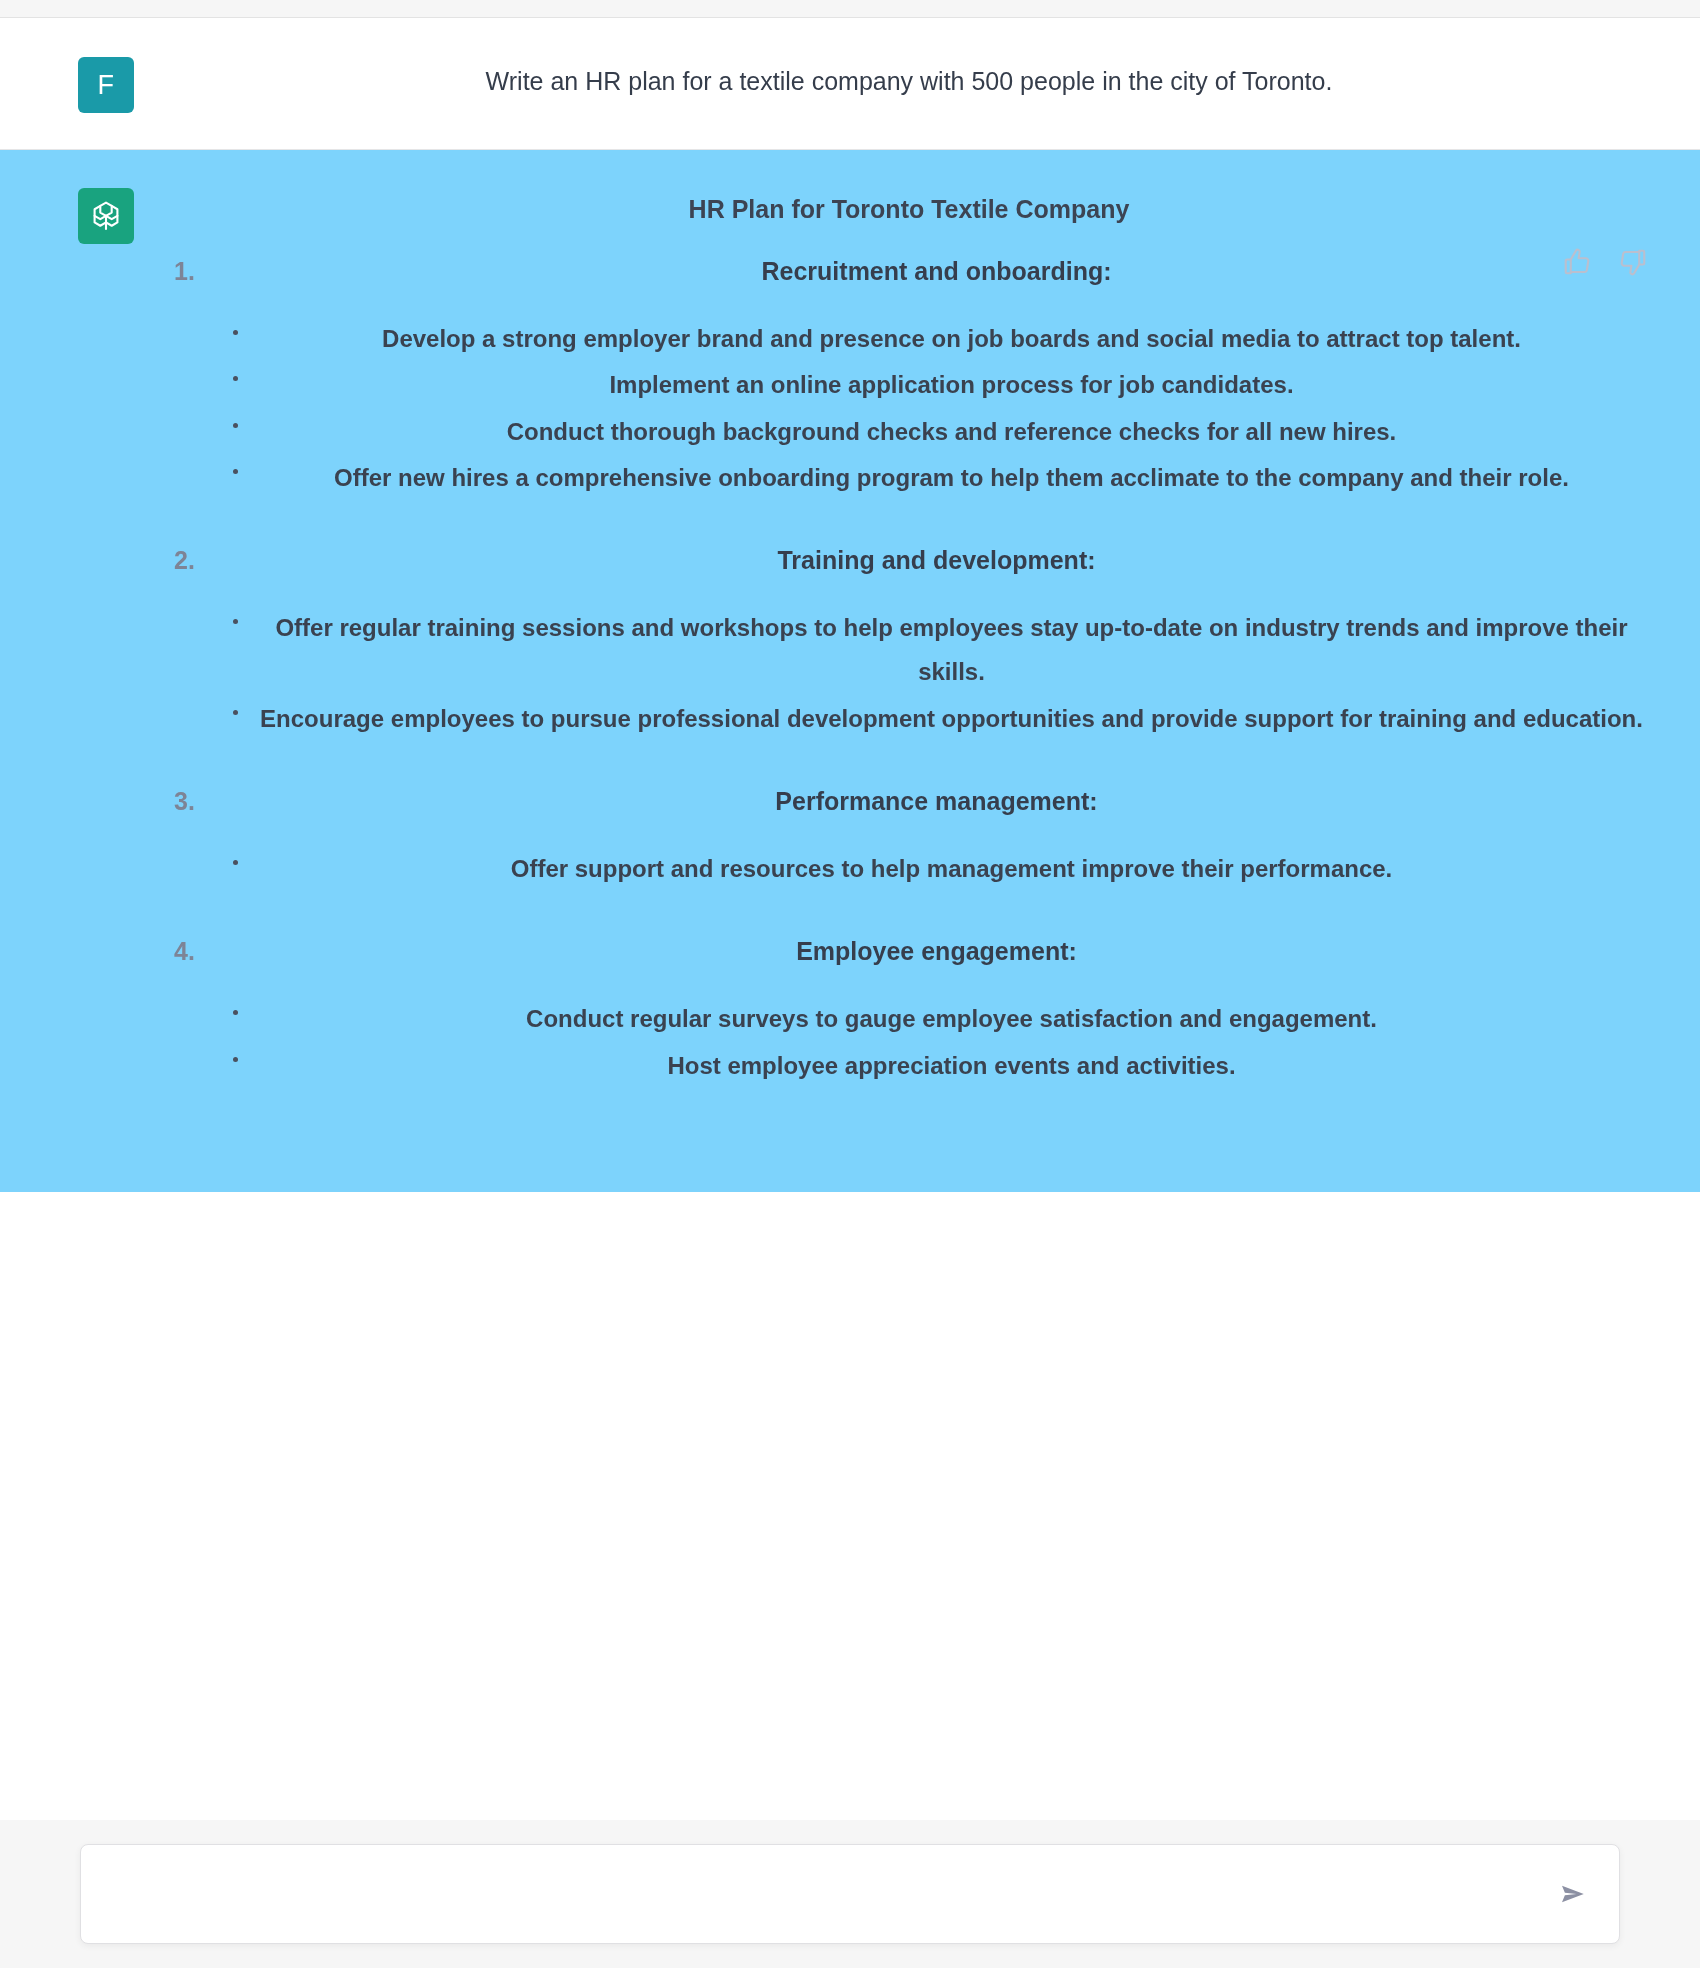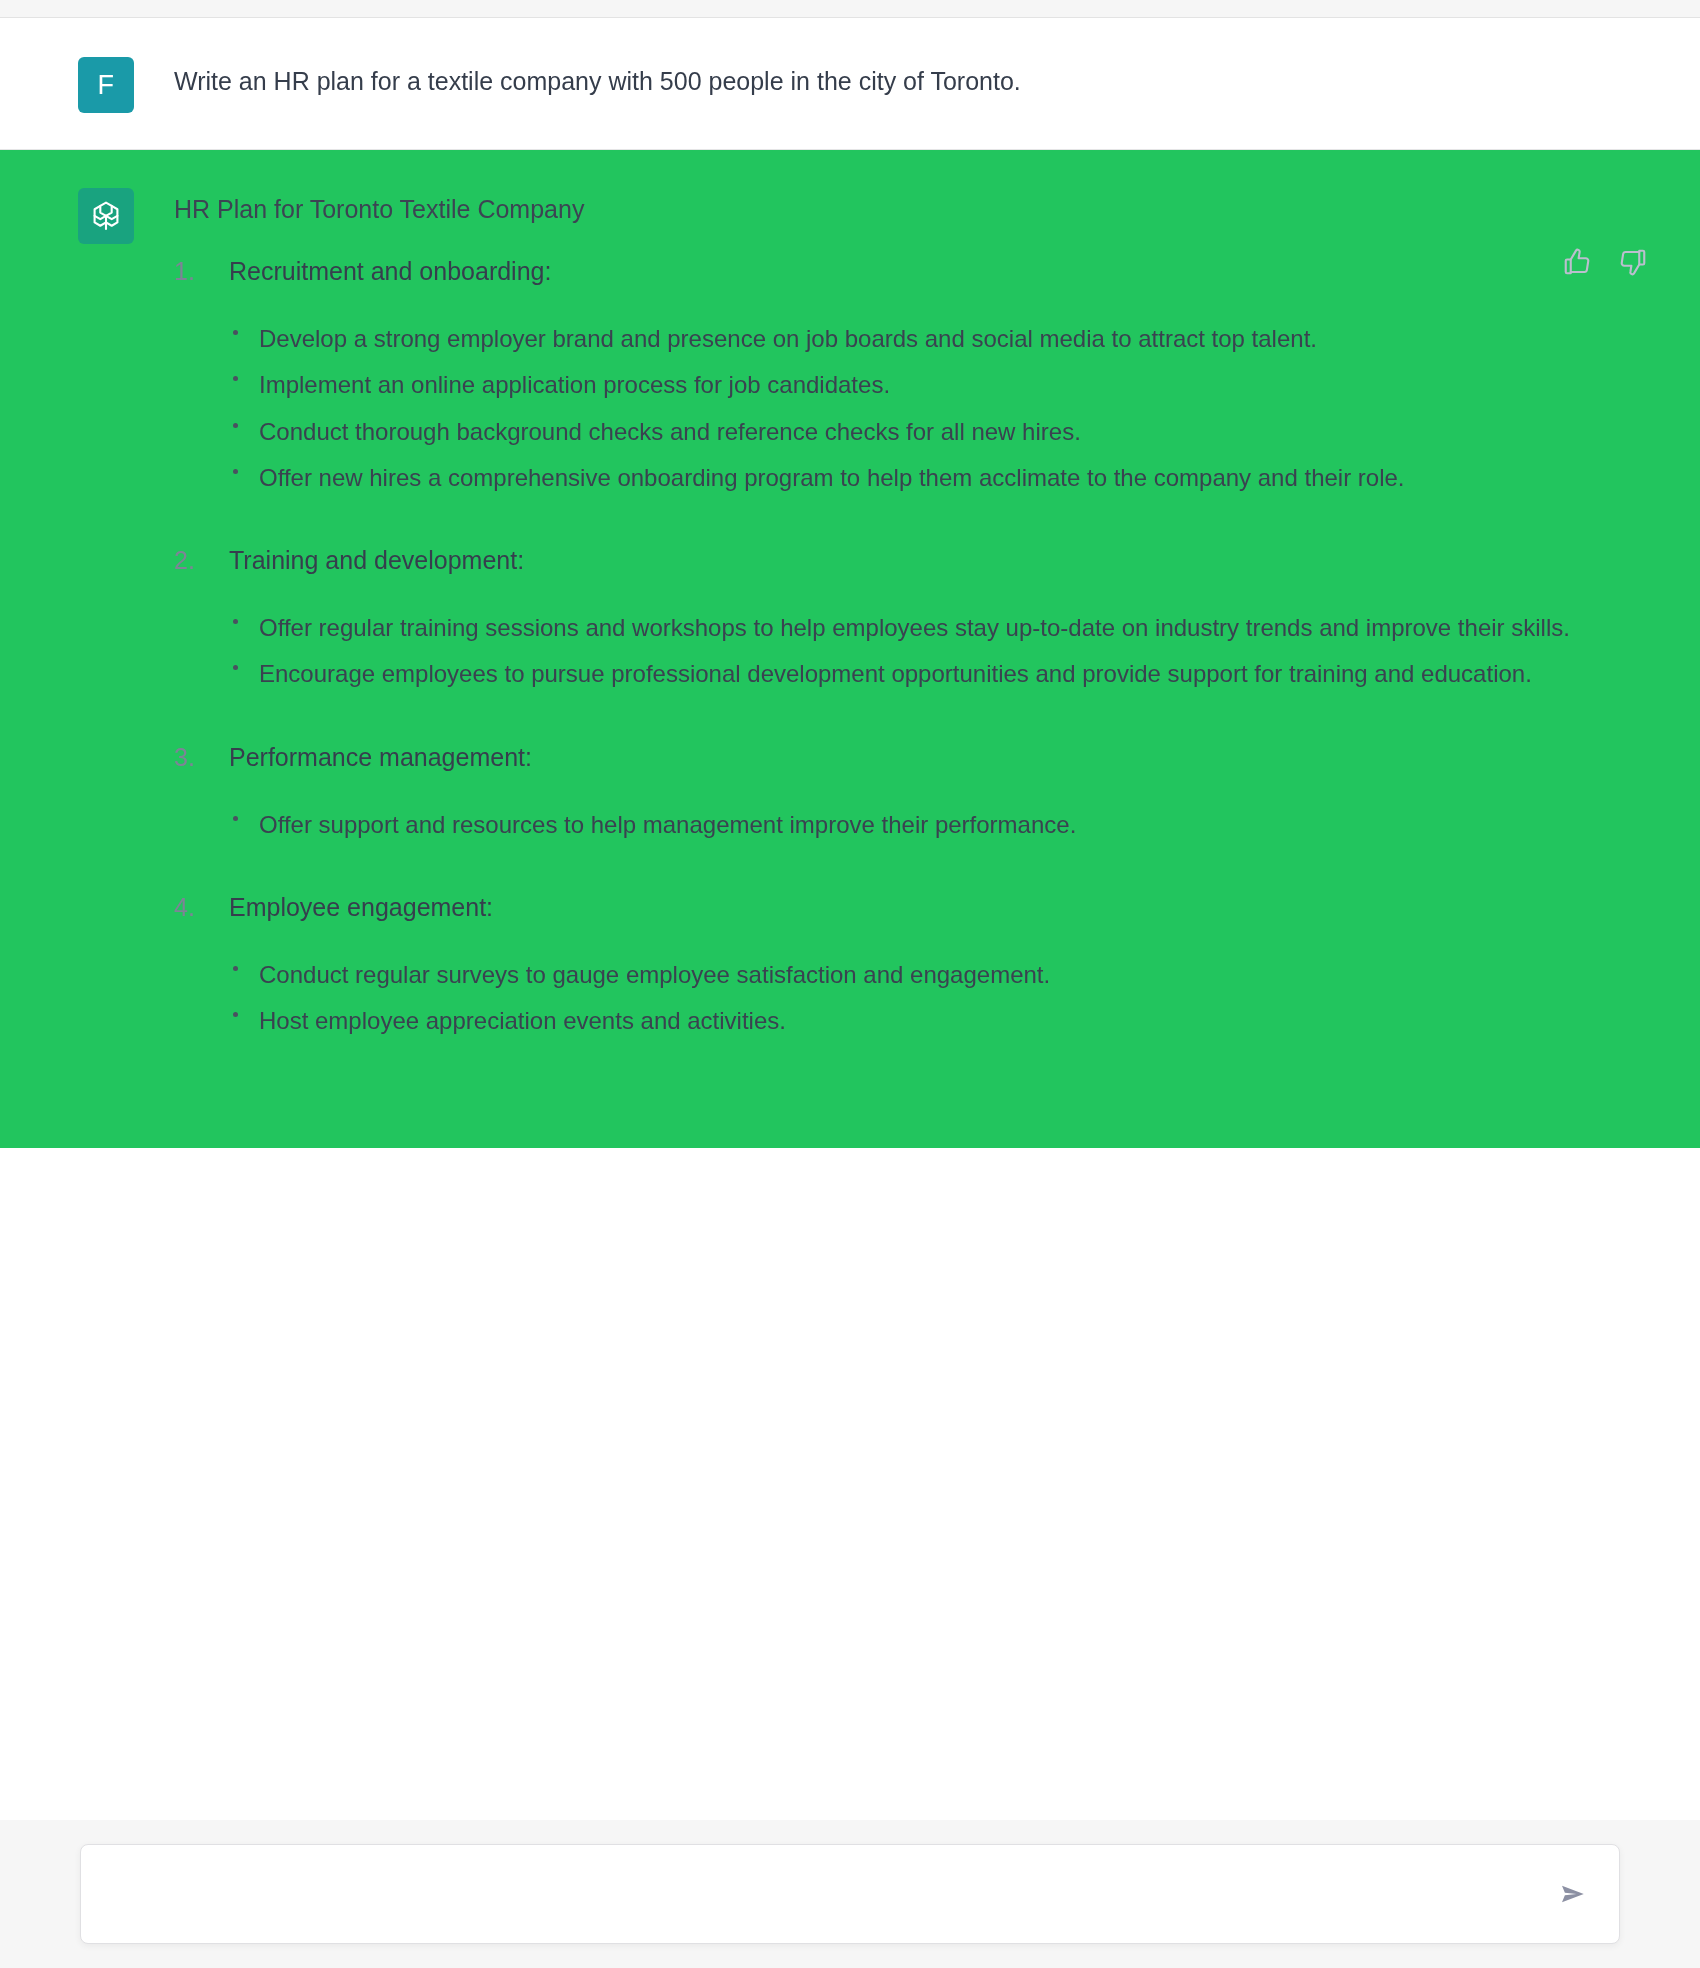--- a/index.html
+++ b/index.html
@@ -39,23 +39,24 @@
     align-items: flex-start;
     box-sizing: border-box;
     border-bottom: 1px solid #e5e5e6;
     padding: 36px 56px 36px 78px;
     position: relative;
   }
   .msg.user {
     background: #ffffff;
   }
   .msg.assistant {
-    background: #22c55e;
+    background: #7dd3fc;
     border-bottom: none;
     padding-bottom: 60px;
+    font-weight: bold;
   }
 
   
   .avatar {
     width: 56px;
     height: 56px;
     border-radius: 6px;
     flex: 0 0 56px;
     display: flex;
     align-items: center;
@@ -73,20 +74,21 @@
     background: #19a37f;
   }
   .avatar.bot-av svg { display: block; }
 
   
   .body {
     margin-left: 40px;
     flex: 1 1 auto;
     min-width: 0;
     color: #343a49;
+    text-align: center;
   }
   .user-text {
     font-size: 25px;
     line-height: 1.45;
     color: #353d4b;
     margin: 0;
     padding-top: 8px;
   }
 
   .assistant-title {

